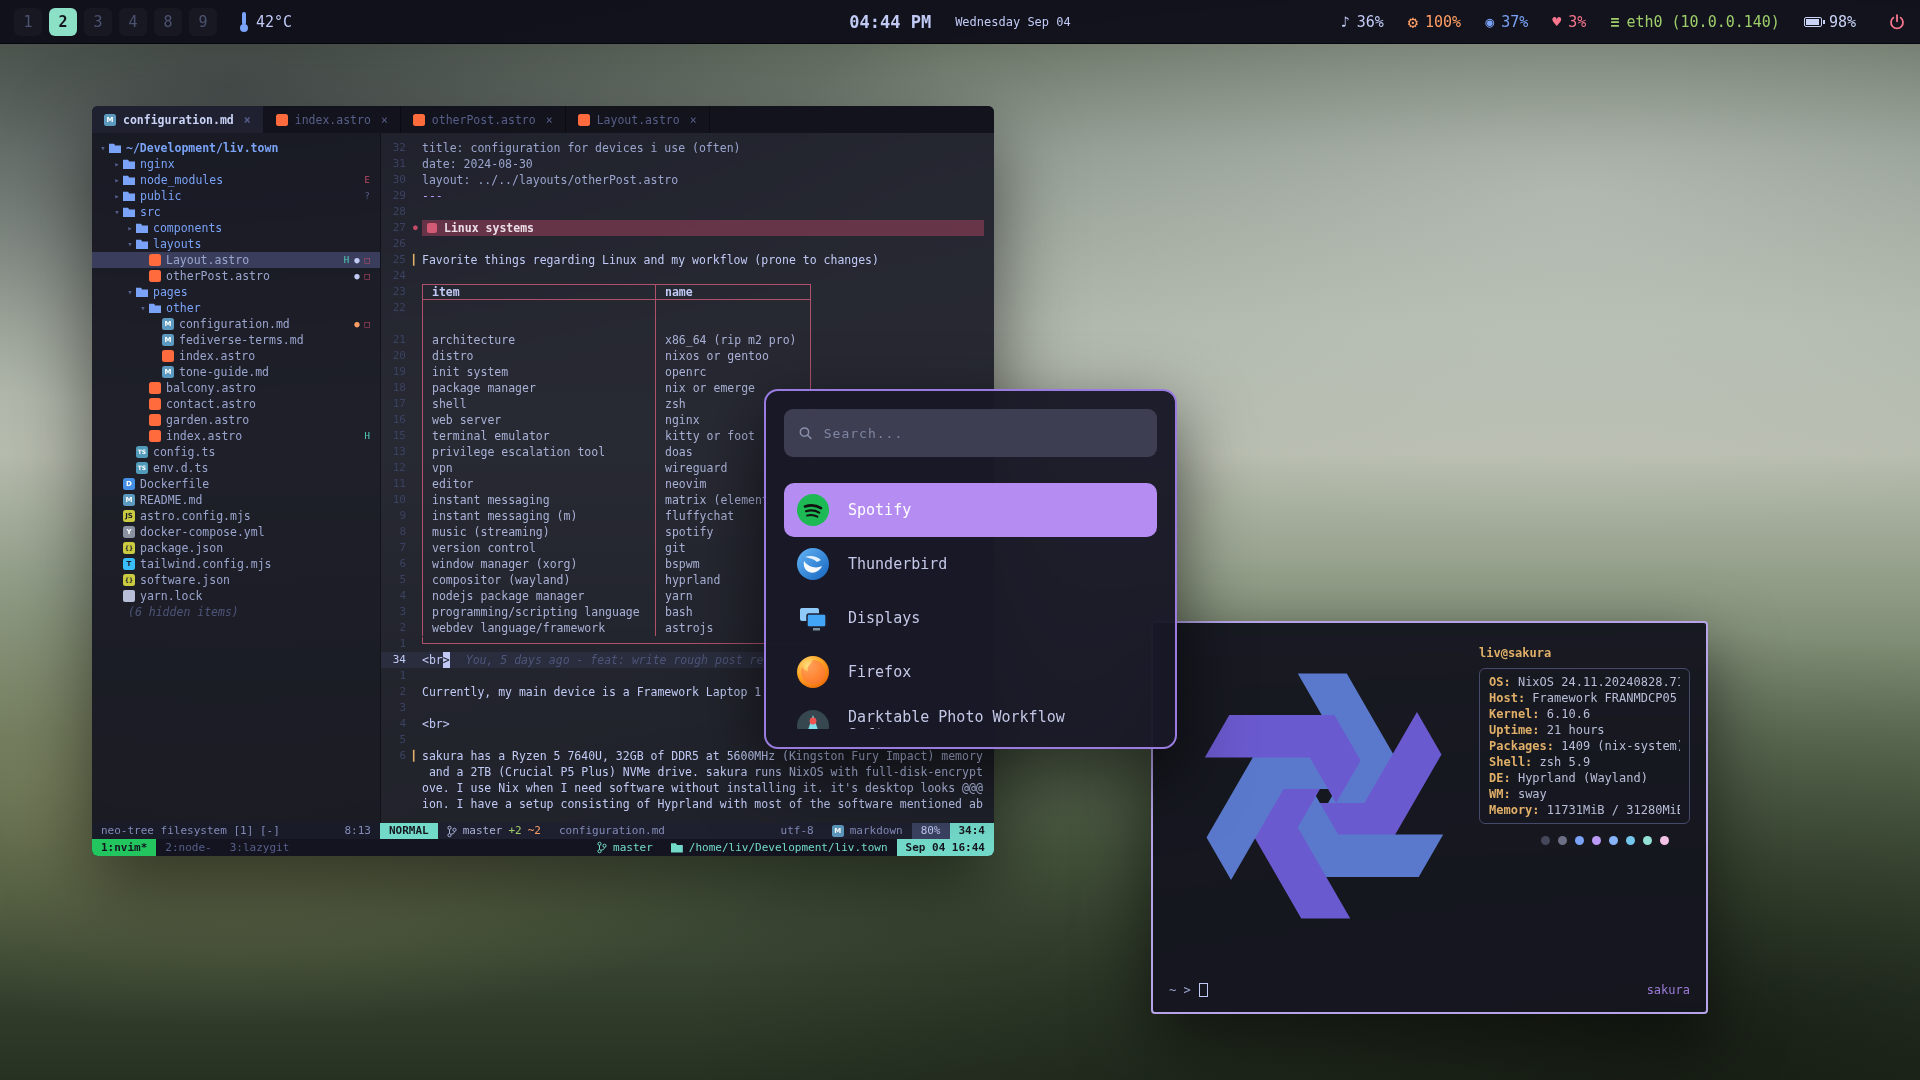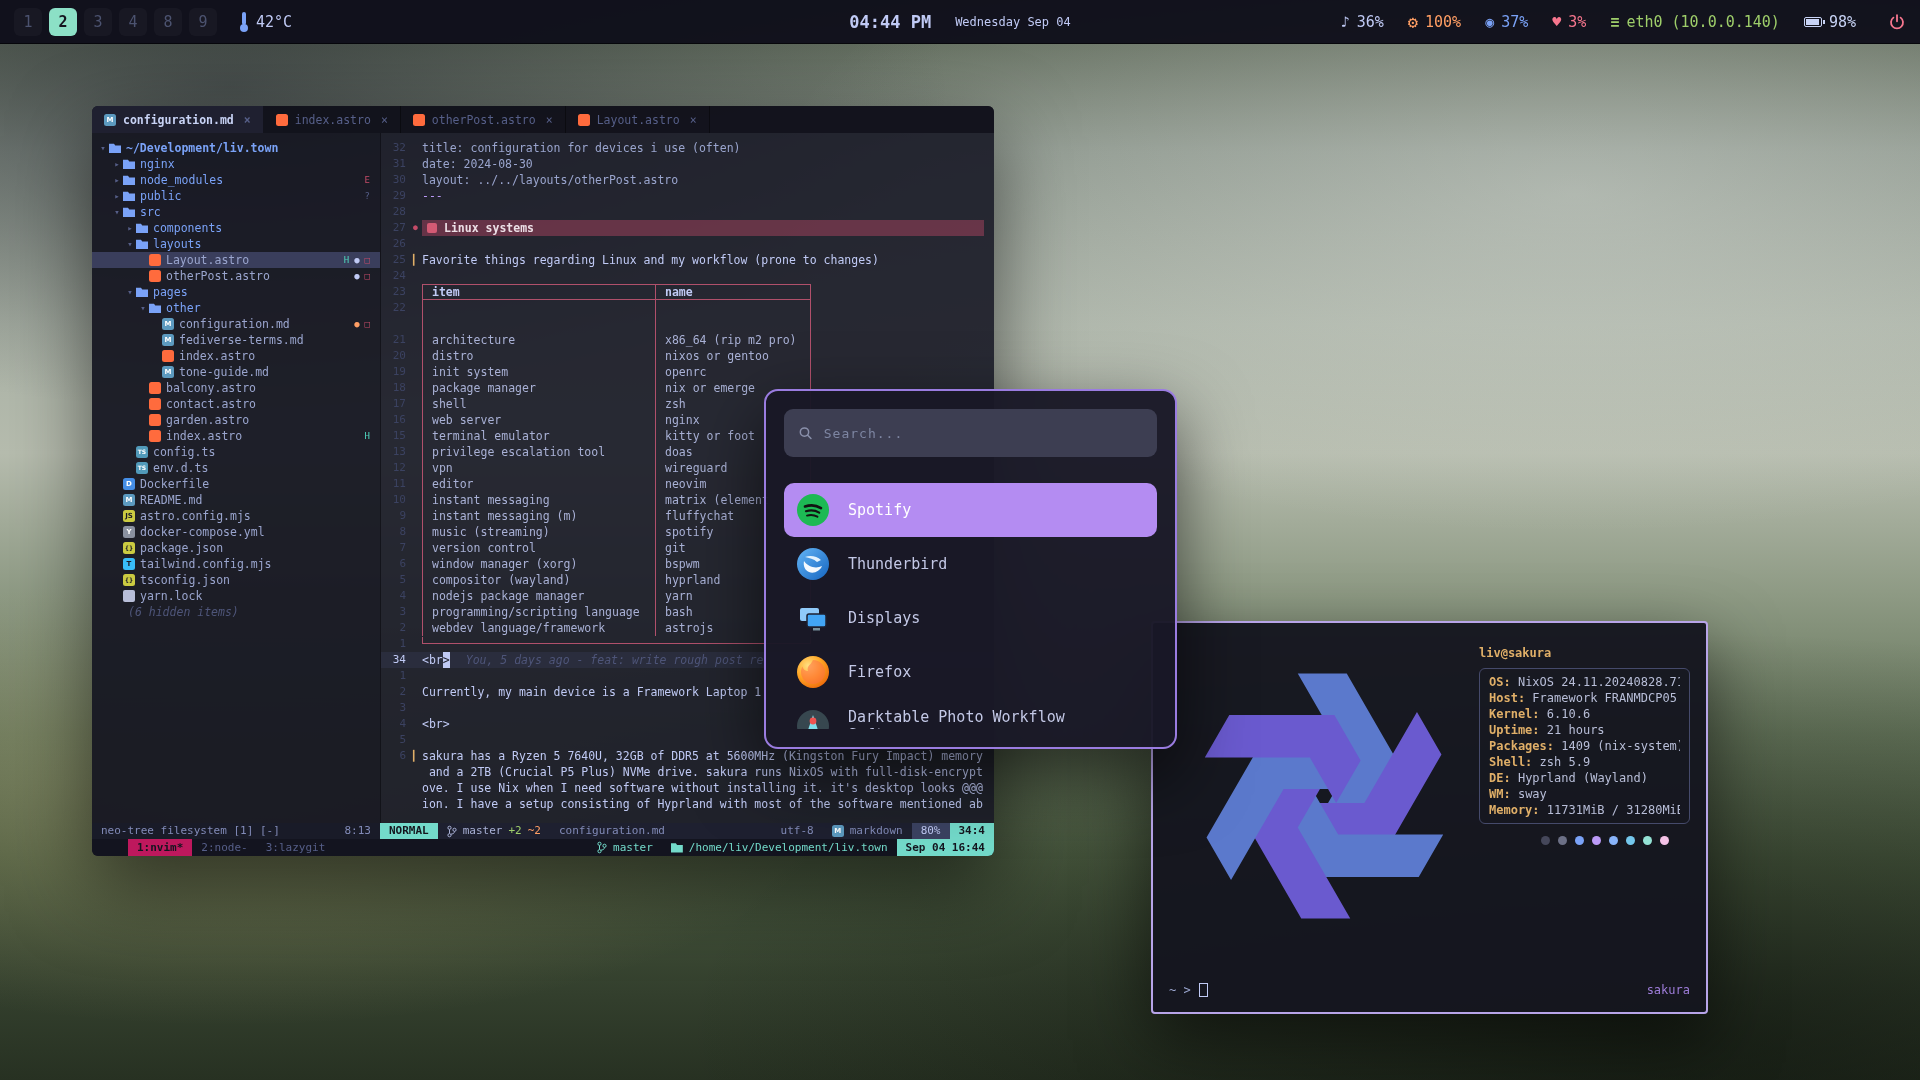--- a/index.html
+++ b/index.html
@@ -106,21 +106,21 @@
   .seg-git{color:#a9b1d6;}
   .gplus{color:#9ece6a;}
   .gmod{color:#ff9e64;}
   .spacer{flex:1;}
   .seg-pct{background:#3b4261;color:#c0caf5;}
   .seg-pos{background:#73daca;color:#15161e;font-weight:bold;}
   .bricon{flex:none;}
 
   .tmuxbar{height:17px;flex:none;display:flex;align-items:stretch;background:#13141f;font-size:11px;color:#565f89;}
   .twin{display:flex;align-items:center;padding:0 9px;white-space:nowrap;}
-  .twin.active{background:#be185d;color:#14151f;font-weight:bold;margin-left:36px;}
+  .twin.active{background:#22c55e;color:#14151f;font-weight:bold;}
   .tmux-right{margin-left:auto;display:flex;align-items:stretch;}
   .tr-seg{display:flex;align-items:center;padding:0 9px;gap:6px;color:#73daca;white-space:nowrap;}
   .tr-seg.block{background:#73daca;color:#14151f;font-weight:bold;}
 
   
   .fetch{position:absolute;left:1151px;top:621px;width:557px;height:393px;z-index:50;
     background:rgba(21,22,31,0.97);border:2px solid #b7a4e8;border-radius:4px;
     box-shadow:0 26px 70px rgba(0,0,0,0.55);
     padding:14px 16px;display:flex;flex-direction:column;font-size:12px;line-height:16px;color:#b8bed8;}
   .frow{display:flex;flex:1;min-height:0;}
@@ -388,21 +388,21 @@
               <span class="tname file">package.json</span>
             </div>
             <div class="titem" style="padding-left: 19px;">
               <span class="caret"></span>
               <span class="ic ic-tailwind">T</span>
               <span class="tname file">tailwind.config.mjs</span>
             </div>
             <div class="titem" style="padding-left: 19px;">
               <span class="caret"></span>
               <span class="ic ic-json">{}</span>
-              <span class="tname file">tsconfig.json</span>
+              <span class="tname file">software.json</span>
             </div>
             <div class="titem" style="padding-left: 19px;">
               <span class="caret"></span>
               <span class="ic ic-lock"></span>
               <span class="tname file">yarn.lock</span>
             </div>
             <div class="titem" style="padding-left: 19px;">
               <span class="caret"></span>
               <span class="tname file muted">(6 hidden items)</span>
             </div>

